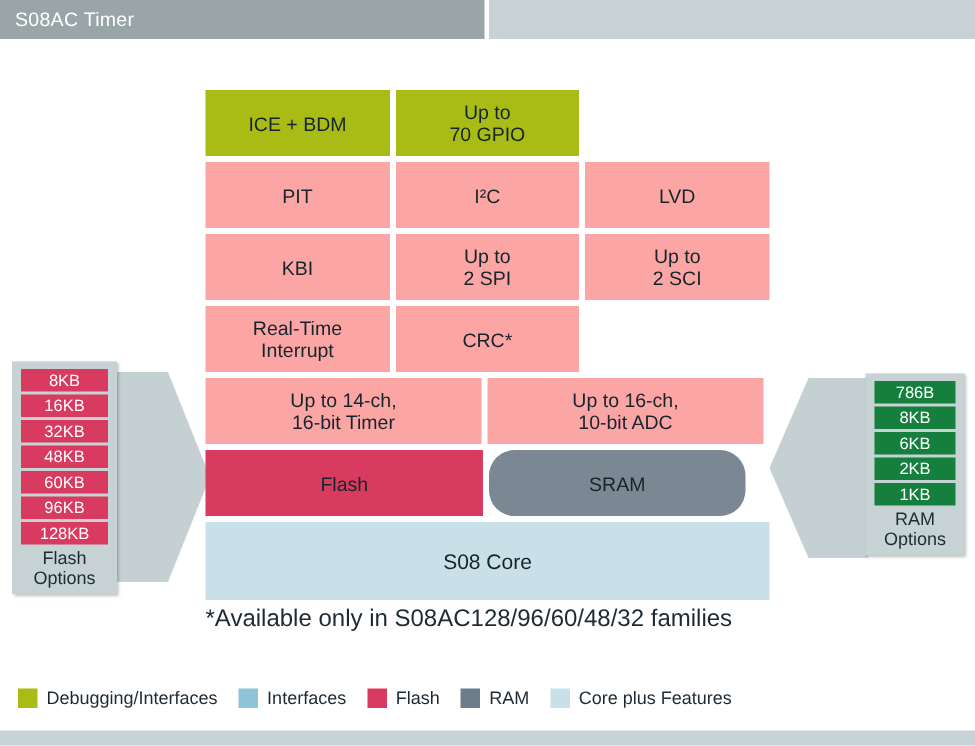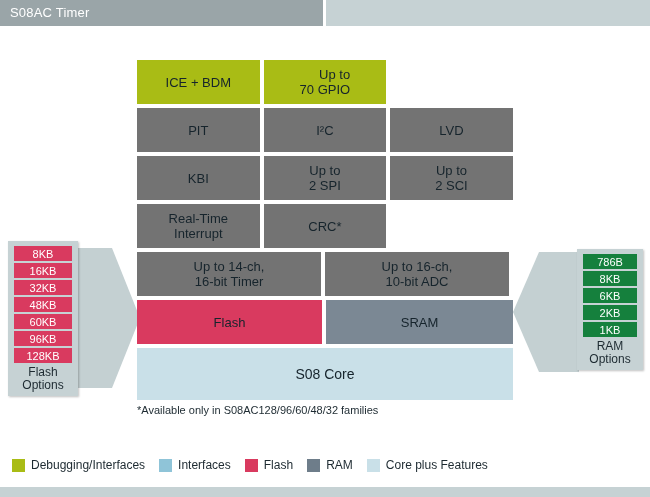--- a/index.html
+++ b/index.html
@@ -36,34 +36,34 @@
     font-size:13px;line-height:15px;color:#16242c;
     box-sizing:border-box;
     padding:2px 4px;
   }
   .c3{width:122.6px;height:44px;}
   .c3:not(:last-child){margin-right:4px;}
   .c2{width:184px;height:44px;}
   .c2:not(:last-child){margin-right:4px;}
   .c1{width:376px;text-align:center;}
 
-  .bg-debug{background:#a9bc15;text-align:right;}
-  .bg-periph{background:#737373;}
+  .bg-debug{background:#a9bc15;}
+  .bg-periph{background:#fca5a5;}
   .bg-flash{background:#d93a5f;}
   .bg-ram{background:#7b8894;}
   .bg-core{background:#c9e0e8;}
   .core{height:52px;font-size:14px;}
 
   
   .mem-flash{width:185px;height:44px;margin-right:4px;}
-  .mem-sram{width:187px;height:44px;}
+  .mem-sram{width:171px;height:44px;border-radius:17px;}
 
   #footnote{
     position:absolute;left:137px;top:404px;
-    font-size:11px;color:#1d2a31;white-space:nowrap;
+    font-size:16px;color:#1d2a31;white-space:nowrap;
   }
 
   
   .callout-box{
     position:absolute;
     background:#c6d2d4;
     box-sizing:border-box;
     padding:5px 6px 4px 6px;
     box-shadow:1px 1px 2px rgba(0,0,0,.25);
   }

